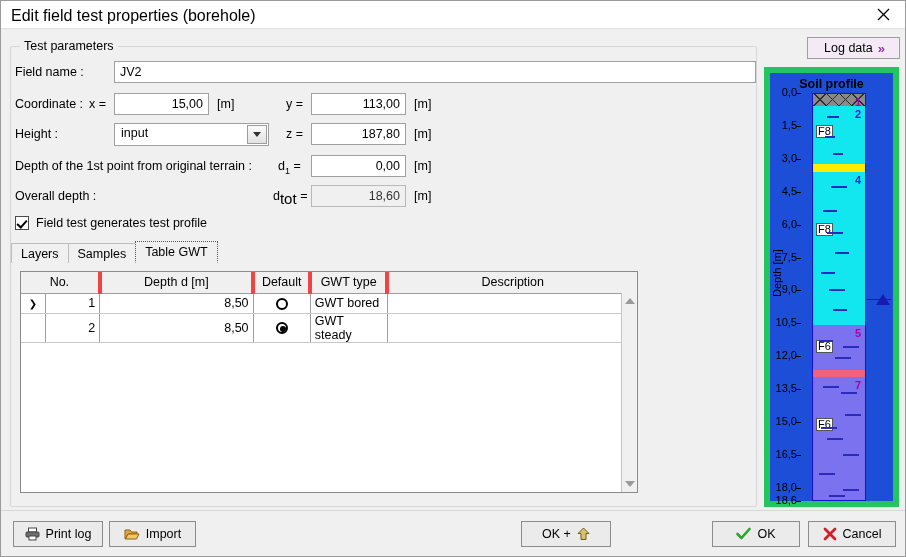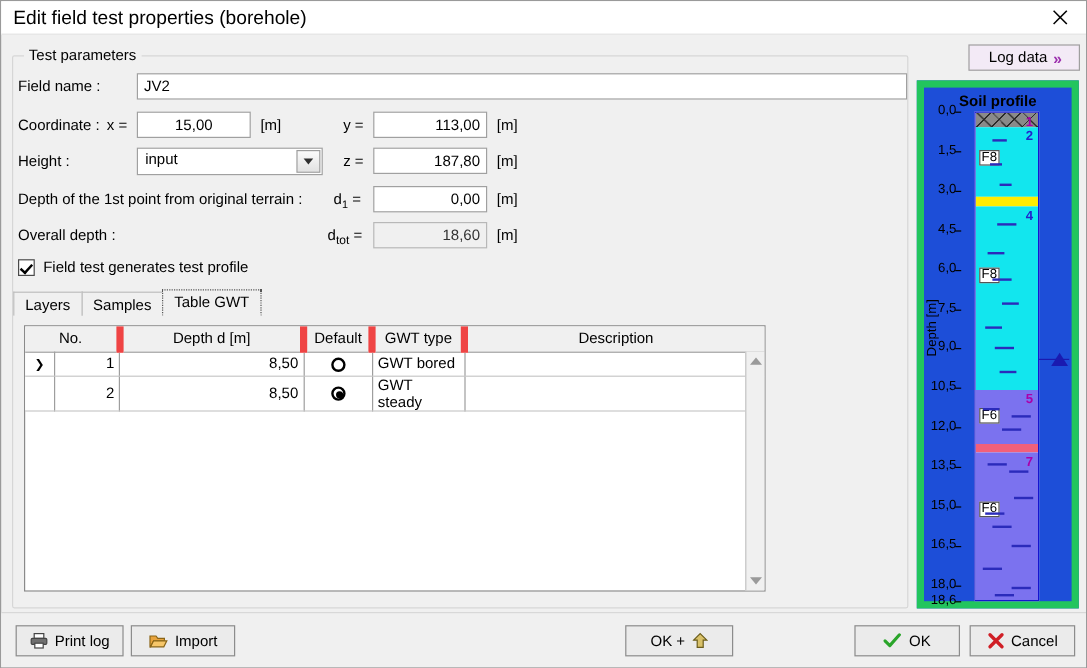--- a/index.html
+++ b/index.html
@@ -159,21 +159,21 @@
   #table-panel {
     position: absolute; left: 19px; top: 270px;
     width: 618px; height: 222px;
     background: #ffffff;
     border: 1px solid #8a8a8a;
   }
   #tbl { width: 100%; border-collapse: collapse; table-layout: fixed; }
   #tbl th {
     height: 21px;
     background: #f0f0f0;
-    border-right: 6px solid #ef4444;
+    border-right: 4px solid #ef4444;
     border-bottom: 1px solid #9e9e9e;
     font-weight: normal;
     font-size: 12.5px;
     color: #000;
   }
   #tbl td {
     height: 20px;
     border-right: 1px solid #9e9e9e;
     border-bottom: 1px solid #c8c8c8;
     font-size: 12.5px;
@@ -350,21 +350,21 @@
   <div id="groupbox">
     <div id="group-border"></div>
     <div id="group-legend">Test parameters</div>
   </div>
 
   <div class="flabel" style="left:14px; top:64px;">Field name :</div>
   <input class="finput" style="left: 113px; top: 60px; width: 642px;" value="JV2">
 
   <div class="flabel" style="left:14px; top:96px;">Coordinate :</div>
   <div class="flabel" style="left:88px; top:96px;">x =</div>
-  <input class="finput num" style="left: 113px; top: 92px; width: 95px; text-align: center;" value="15,00">
+  <input class="finput num" style="left: 113px; top: 92px; width: 95px;" value="15,00">
   <div class="unit" style="left:216px; top:96px;">[m]</div>
   <div class="flabel" style="left:285px; top:96px;">y =</div>
   <input class="finput num" style="left: 310px; top: 92px; width: 95px;" value="113,00">
   <div class="unit" style="left:413px; top:96px;">[m]</div>
 
   <div class="flabel" style="left:14px; top:126px;">Height :</div>
   <div id="height-combo">
     <div id="height-combo-text">input</div>
     <div id="height-combo-arrow">
         <span class="tri-down"></span>
@@ -377,21 +377,21 @@
   <div class="flabel" style="left:14px; top:158px;">Depth of the 1st point from original terrain :</div>
   <div class="flabel" style="left:277px; top:158px;">
     <span>d</span><sub style="font-size:9px">1</sub>
     <span>=</span>
   </div>
   <input class="finput num" style="left: 310px; top: 154px; width: 95px;" value="0,00">
   <div class="unit" style="left:413px; top:158px;">[m]</div>
 
   <div class="flabel" style="left:14px; top:188px;">Overall depth :</div>
   <div class="flabel" style="left:272px; top:188px;">
-    <span>d</span><sub style="font-size:10px">tot</sub>
+    <span>d</span><sub style="font-size:15px">tot</sub>
     <span>=</span>
   </div>
   <input class="finput num readonly" style="left: 310px; top: 184px; width: 95px;" readonly="" value="18,60">
   <div class="unit" style="left:413px; top:188px;">[m]</div>
 
   <div id="chk-row">
     <span id="chk-box"></span>
     <span>Field test generates test profile</span>
   </div>
 

